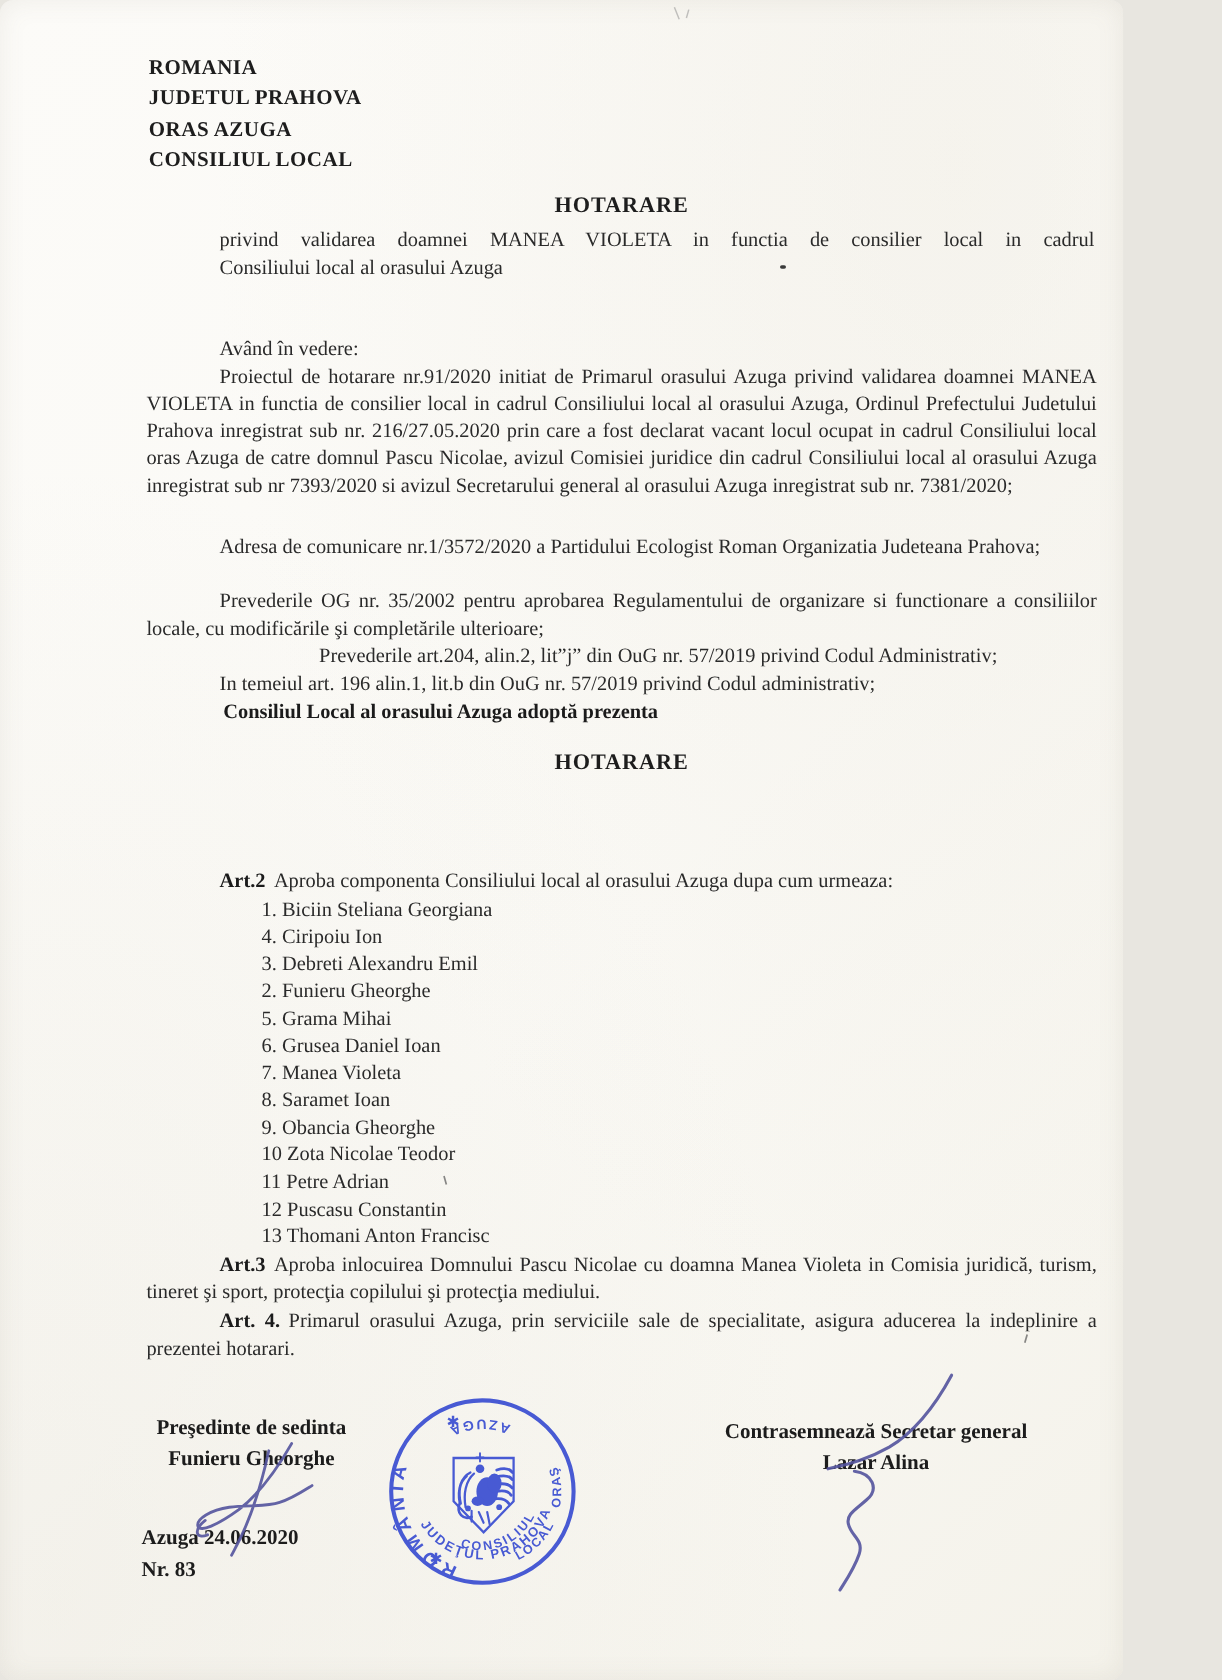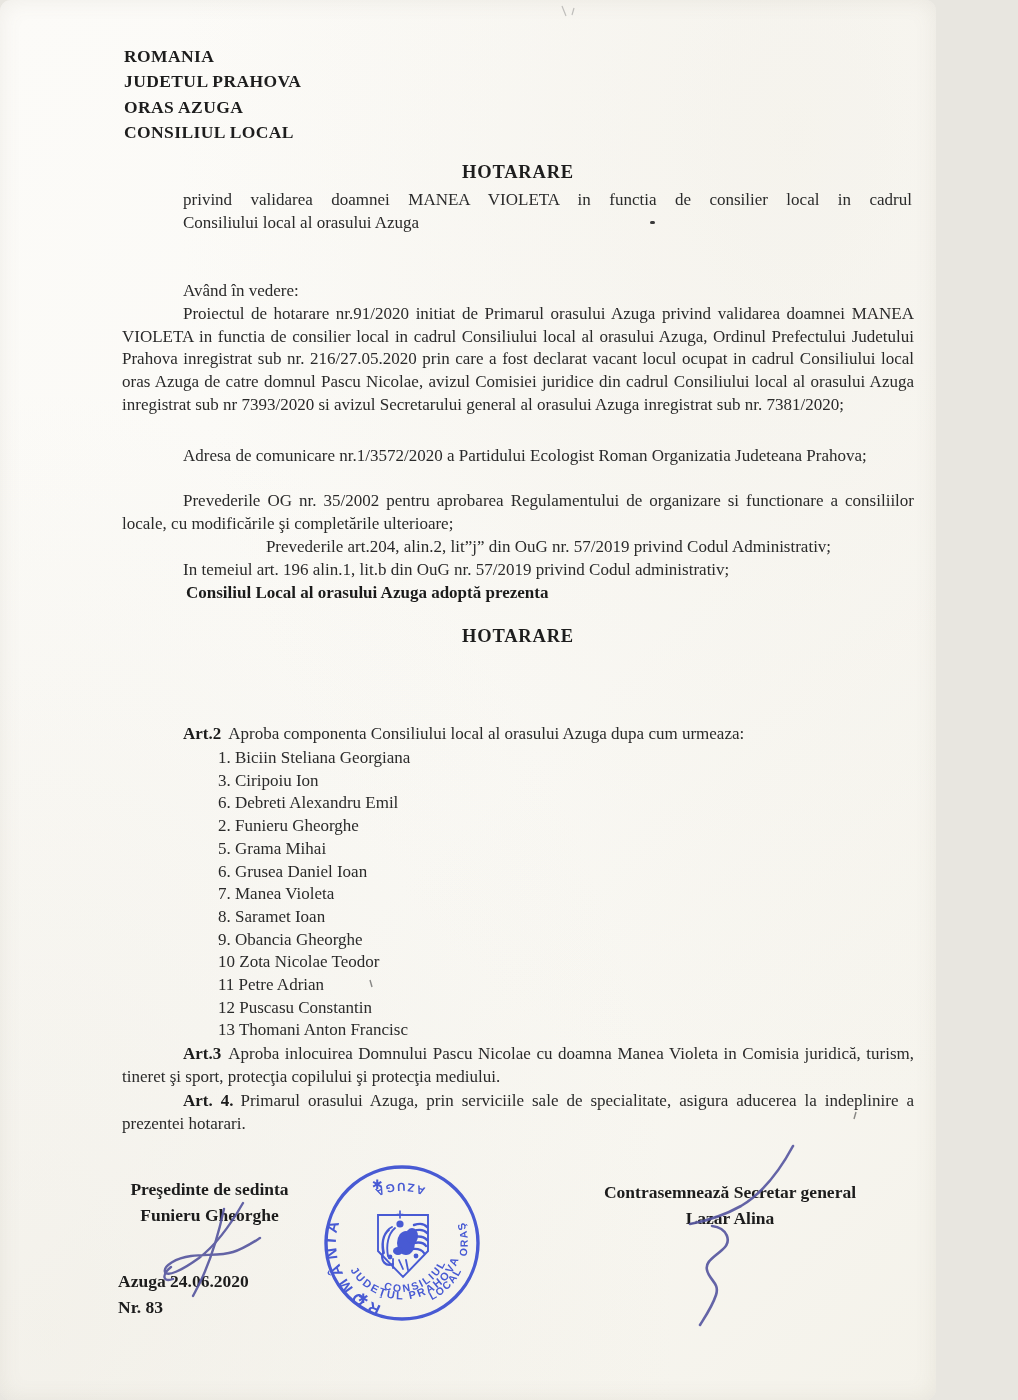--- a/index.html
+++ b/index.html
@@ -64,22 +64,22 @@
 
   <p class="abs body-txt boldline" style="left:186px; top:582px; width:792px;">Consiliul Local al orasului Azuga adoptă prezenta</p>
 
   <div class="abs ttl" style="top:626px;">HOTARARE</div>
 
 
   <p class="abs body-txt ind" style="left:122px; top:723px; width:792px;"><b class="lbl">Art.2</b><span>Aproba componenta Consiliului local al orasului Azuga dupa cum urmeaza:</span></p>
 
   <div class="abs" style="left:196px; top:747px;margin-left:22px;">
     <div class="list-item">1. Biciin Steliana Georgiana</div>
-    <div class="list-item">3. Ciripoiu Ion</div>
-    <div class="list-item">6. Debreti Alexandru Emil</div>
+    <div class="list-item">4. Ciripoiu Ion</div>
+    <div class="list-item">3. Debreti Alexandru Emil</div>
     <div class="list-item">2. Funieru Gheorghe</div>
     <div class="list-item">5. Grama Mihai</div>
     <div class="list-item">6. Grusea Daniel Ioan</div>
     <div class="list-item">7. Manea Violeta</div>
     <div class="list-item">8. Saramet Ioan</div>
     <div class="list-item">9. Obancia Gheorghe</div>
     <div class="list-item">10 Zota Nicolae Teodor</div>
     <div class="list-item">11 Petre Adrian</div>
     <div class="list-item">12 Puscasu Constantin</div>
     <div class="list-item">13 Thomani Anton Francisc</div>

